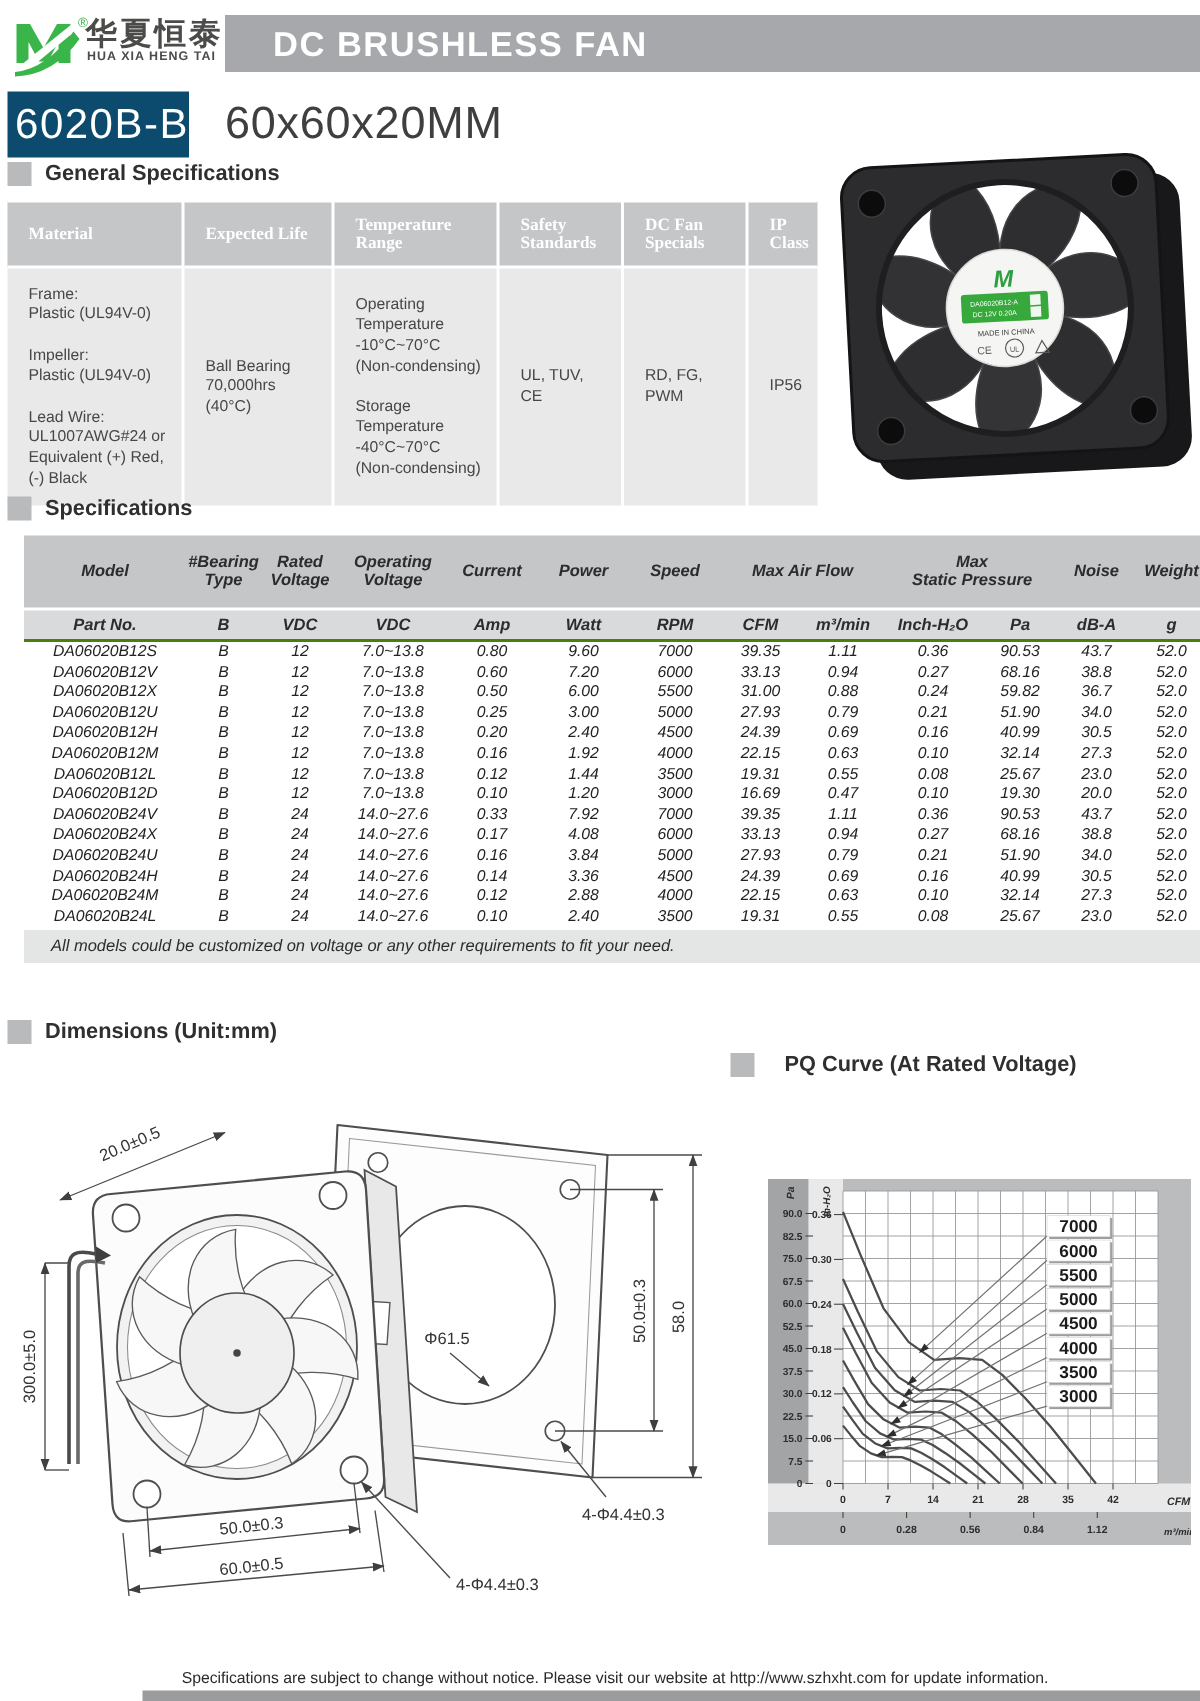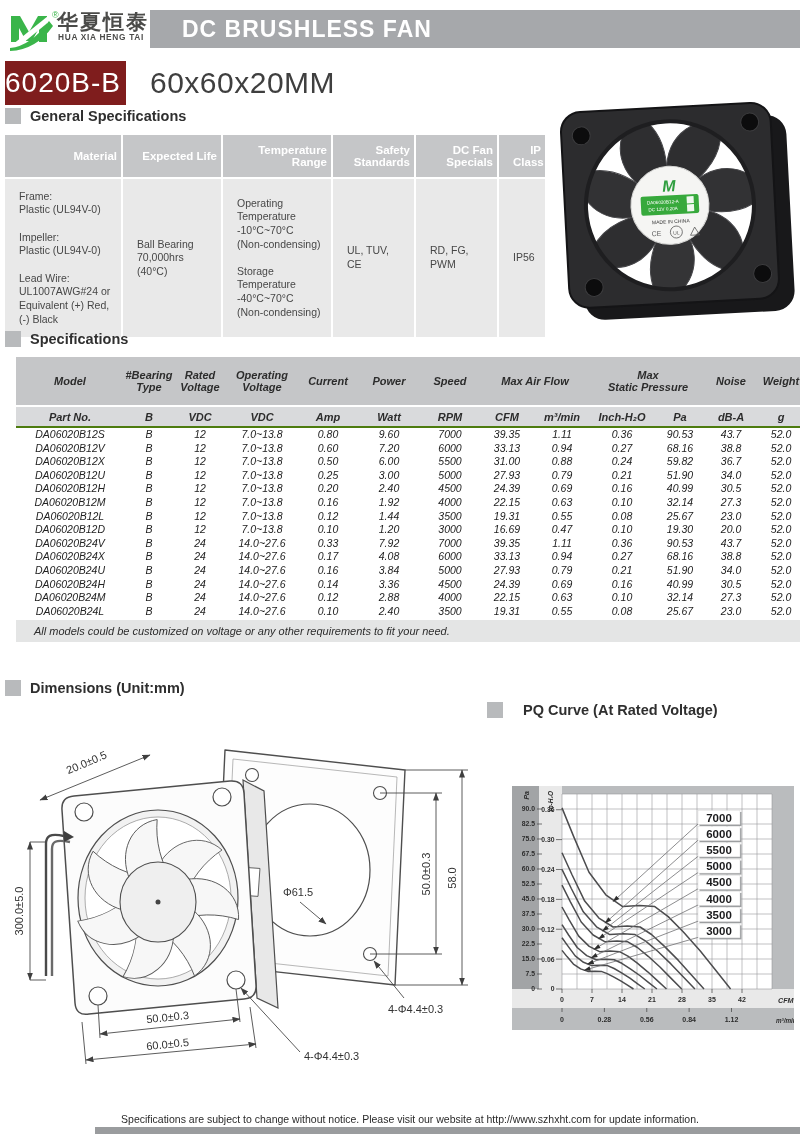--- a/index.html
+++ b/index.html
@@ -4,31 +4,31 @@
 <style>
   html,body{margin:0;padding:0;background:#fff;}
   .page{position:relative;width:800px;height:1134px;background:#ffffff;overflow:hidden;
         font-family:"Liberation Sans","DejaVu Sans",sans-serif;color:#333;}
   
   .logo-svg{position:absolute;left:8px;top:7px;}
   .brand-cn{position:absolute;left:57px;top:8px;font-size:21px;font-weight:bold;color:#4b4b49;letter-spacing:2px;text-align:right;}
   .brand-en{position:absolute;left:58px;top:32px;font-size:8.3px;font-weight:bold;color:#4b4b49;letter-spacing:0.7px;}
   .banner{position:absolute;left:150px;right:0;top:10px;height:38px;background:#a6a8ab;
           line-height:38px;padding-left:32px;font-size:23px;font-weight:bold;color:#fff;letter-spacing:1px;}
-  .badge{position:absolute;left:5px;top:61px;width:121px;height:44px;background:#7f1d1d;color:#fff;
-         font-size:28px;letter-spacing:1px;text-align:left;line-height:44px;}
+  .badge{position:absolute;left:5px;top:61px;width:121px;height:44px;background:#0c4a6e;color:#fff;
+         font-size:28px;letter-spacing:1px;text-align:right;line-height:44px;}
   .size-label{position:absolute;left:150px;top:61px;height:44px;line-height:44px;font-size:30px;color:#3f3f3f;letter-spacing:0.5px;}
   
   .sec{position:absolute;display:flex;align-items:center;gap:9px;}
   .sec .sq{width:16px;height:16px;background:#b8babc;}
   .sec .t{font-size:14.5px;font-weight:bold;color:#2f2f2f;}
   
   .gen-table{position:absolute;left:5px;top:133px;border-collapse:collapse;table-layout:fixed;width:540px;}
-  .gen-table th{background:#c5c6c8;color:#fff;font-size:11.5px;font-weight:bold;text-align:right;
-                padding:6px 4px 6px 14px;height:30px;border:2px solid #fff;vertical-align:middle;white-space:pre-line;}
+  .gen-table th{background:#c5c6c8;color:#fff;font-size:11.5px;font-weight:bold;text-align:left;
+                padding:6px 4px 6px 14px;height:30px;border:2px solid #fff;vertical-align:middle;white-space:pre-line;font-family:Liberation Serif, serif;}
   .gen-table td{background:#e9e9e9;color:#474747;font-size:10.5px;line-height:1.3;text-align:left;
                 padding:10px 4px 10px 14px;height:138px;border:2px solid #fff;vertical-align:middle;white-space:pre-line;}
   .gen-table th:first-child,.gen-table td:first-child{border-left:none;}
   .gen-table th:last-child,.gen-table td:last-child{border-right:none;}
   
   .spec-table{position:absolute;left:16px;top:357px;border-collapse:collapse;table-layout:fixed;width:790px;font-style:italic;}
   .spec-table th{font-weight:bold;color:#2c2c2c;vertical-align:middle;text-align:center;}
   .spec-table .gh th{background:#c5c6c8;font-size:11px;height:46px;white-space:pre-line;border-bottom:2px solid #fff;}
   .spec-table .uh th{background:#d9dadc;font-size:11px;height:17px;border-bottom:2px solid #4d7c0f;}
   .spec-table td{font-size:10.5px;color:#222;text-align:center;height:13.6px;padding:0;line-height:13.6px;}

